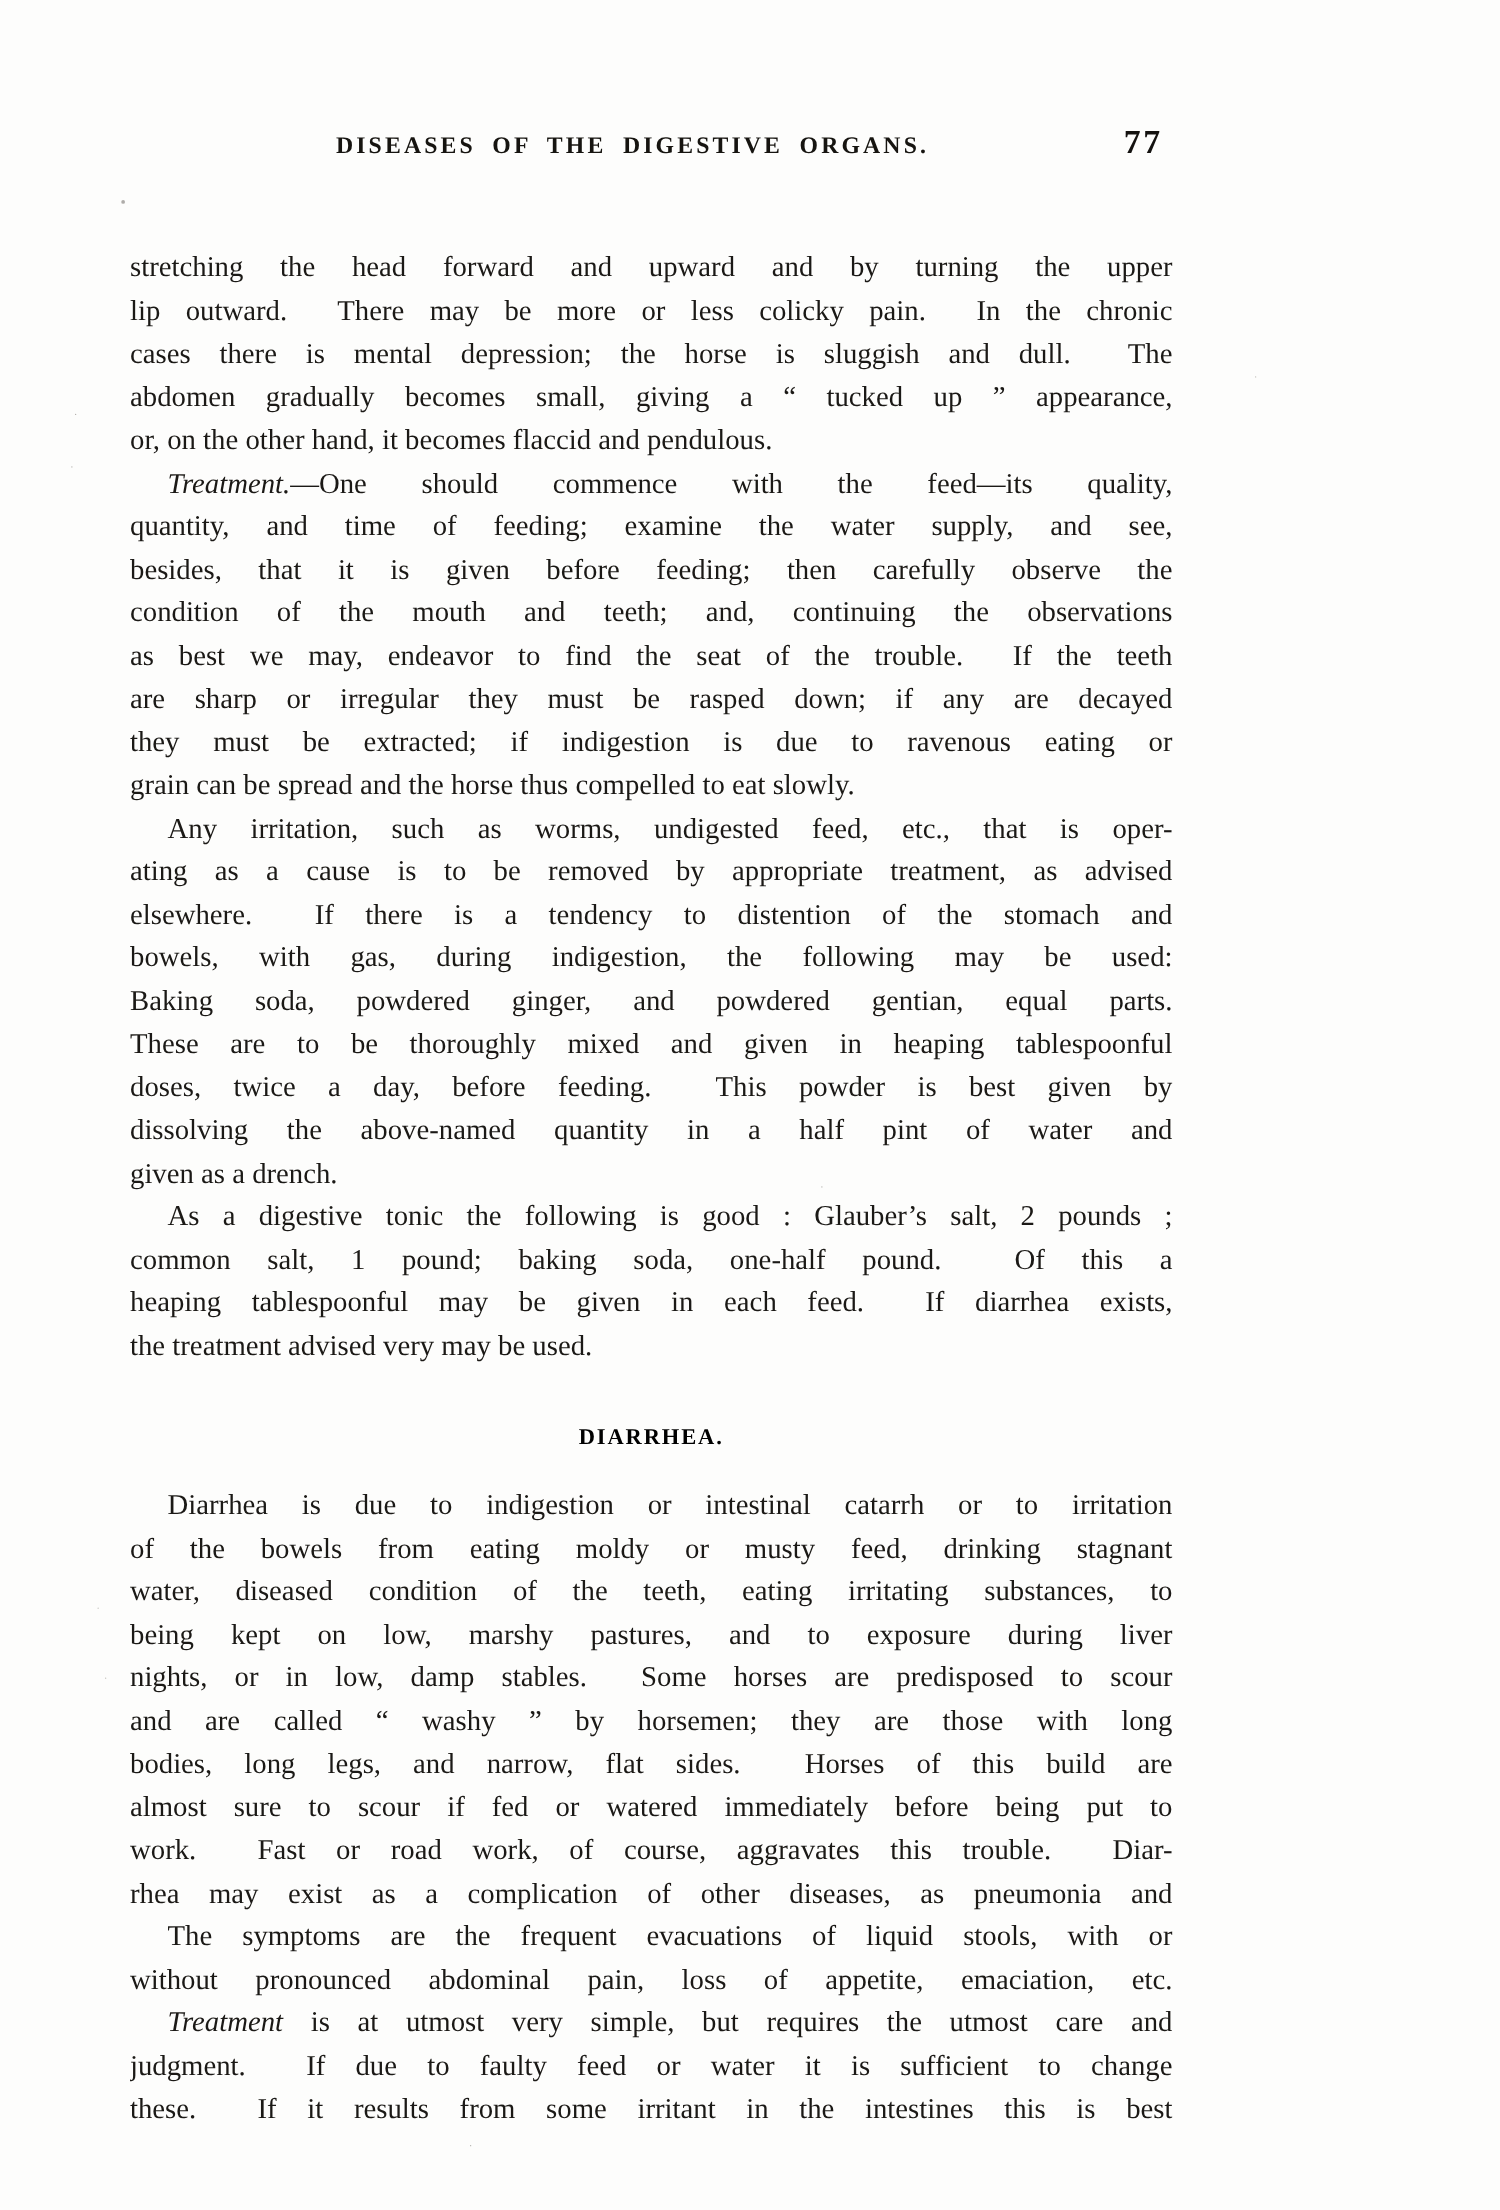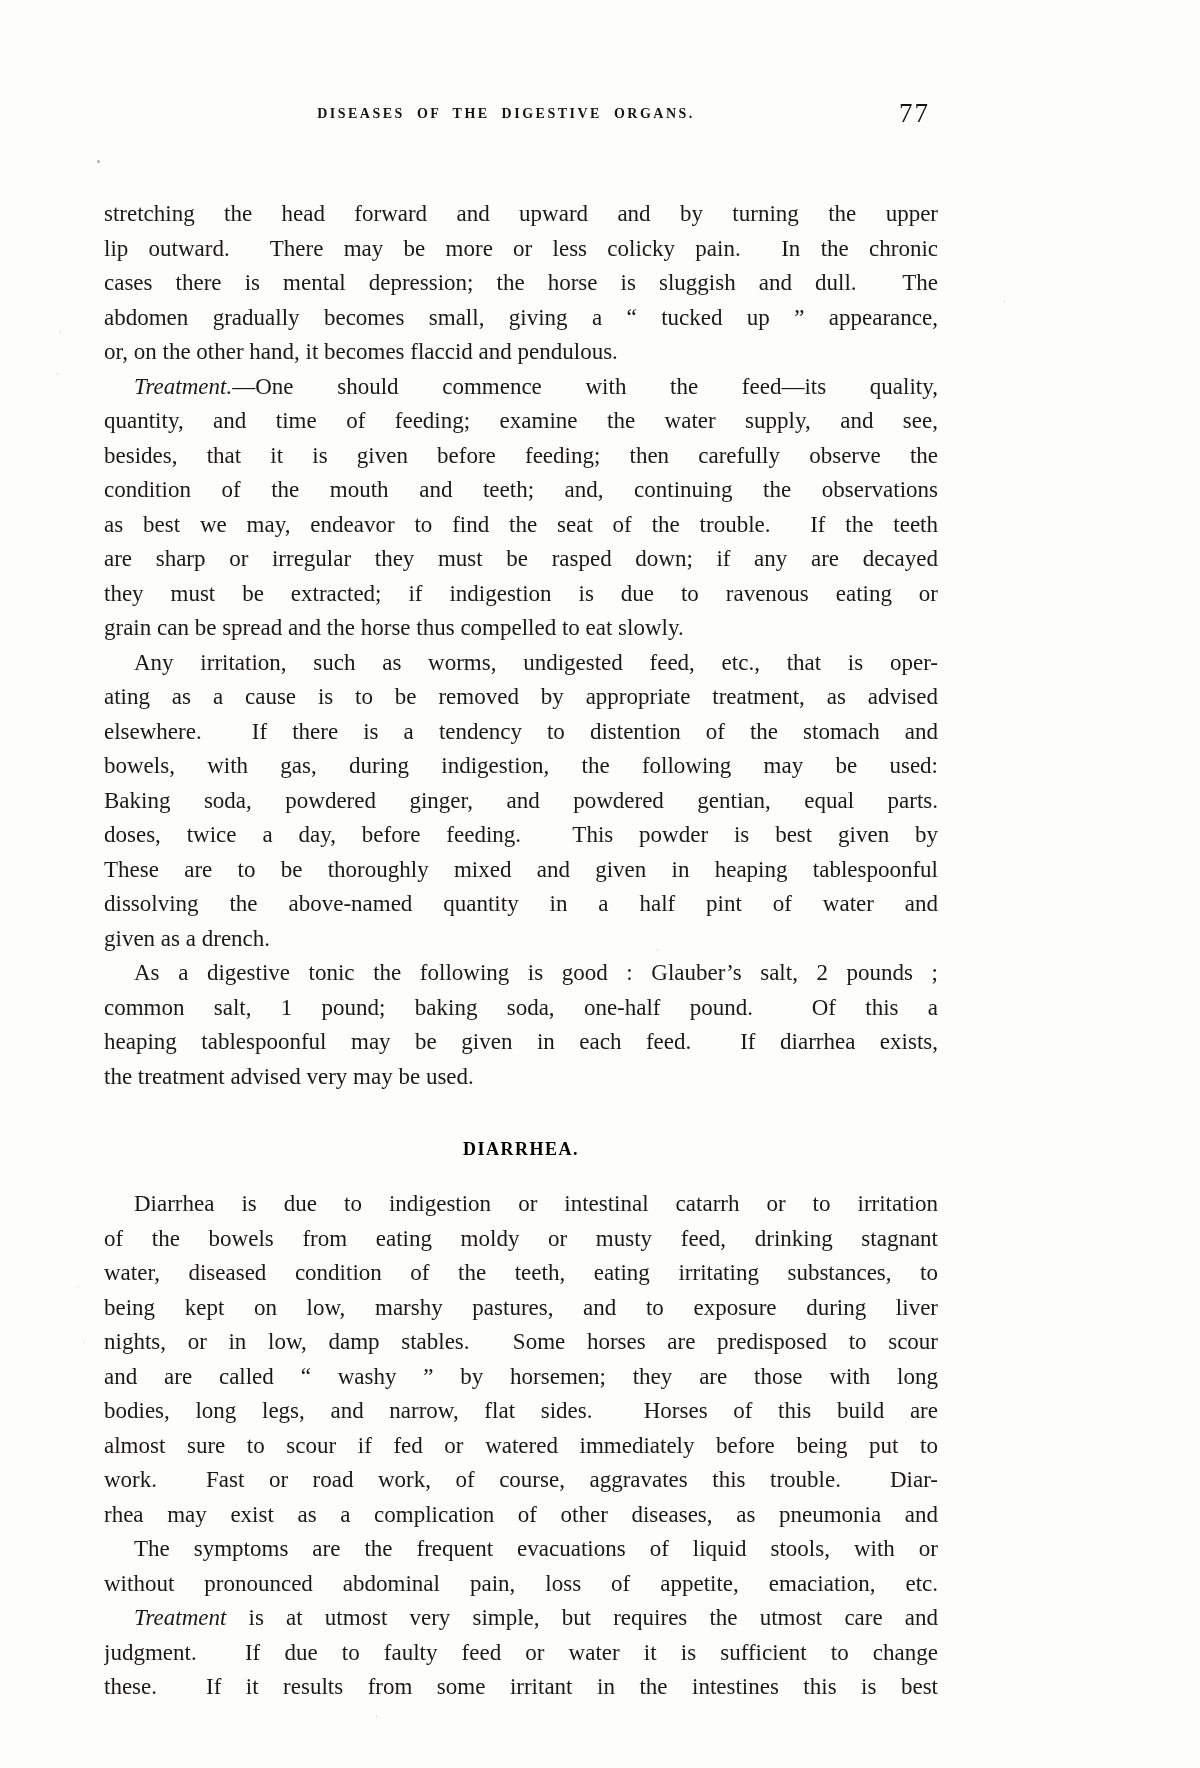--- a/index.html
+++ b/index.html
@@ -24,32 +24,32 @@
     left: 0;
     width: 100%;
     height: 32px;
   }
   .title {
     position: absolute;
     left: 0;
     right: 30px;
     top: 4px;
     text-align: center;
-    font-size: 14px;
+    font-size: 19px;
     font-weight: bold;
     letter-spacing: 2.5px;
     word-spacing: 6px;
     color: #161410;
   }
   .pagenum {
     position: absolute;
     right: 8px;
     top: -4px;
     font-size: 27px;
-    font-weight: normal;
+    font-weight: bold;
     letter-spacing: 2px;
     color: #141210;
   }
   .bodytext {
     position: absolute;
     top: 163px;
     left: 0;
     width: 100%;
     font-size: 23px;
     line-height: 34.5px;
@@ -127,22 +127,22 @@
         <div class="line">they must be extracted; if indigestion is due to ravenous eating or</div>
         <div class="line l">grain can be spread and the horse thus compelled to eat slowly.</div>
       </div>
 
       <div class="para">
         <div class="line ind">Any irritation, such as worms, undigested feed, etc., that is oper-</div>
         <div class="line">ating as a cause is to be removed by appropriate treatment, as advised</div>
         <div class="line">elsewhere.&nbsp; If there is a tendency to distention of the stomach and</div>
         <div class="line">bowels, with gas, during indigestion, the following may be used:</div>
         <div class="line">Baking soda, powdered ginger, and powdered gentian, equal parts.</div>
+        <div class="line">These are to be thoroughly mixed and given in heaping tablespoonful</div>
         <div class="line">doses, twice a day, before feeding.&nbsp; This powder is best given by</div>
-        <div class="line">These are to be thoroughly mixed and given in heaping tablespoonful</div>
         <div class="line">dissolving the above-named quantity in a half pint of water and</div>
         <div class="line l">given as a drench.</div>
       </div>
 
       <div class="para">
         <div class="line ind">As a digestive tonic the following is good : Glauber’s salt, 2 pounds ;</div>
         <div class="line">common salt, 1 pound; baking soda, one-half pound.&nbsp; Of this a</div>
         <div class="line">heaping tablespoonful may be given in each feed.&nbsp; If diarrhea exists,</div>
         <div class="line l">the treatment advised very may be used.</div>
       </div>

